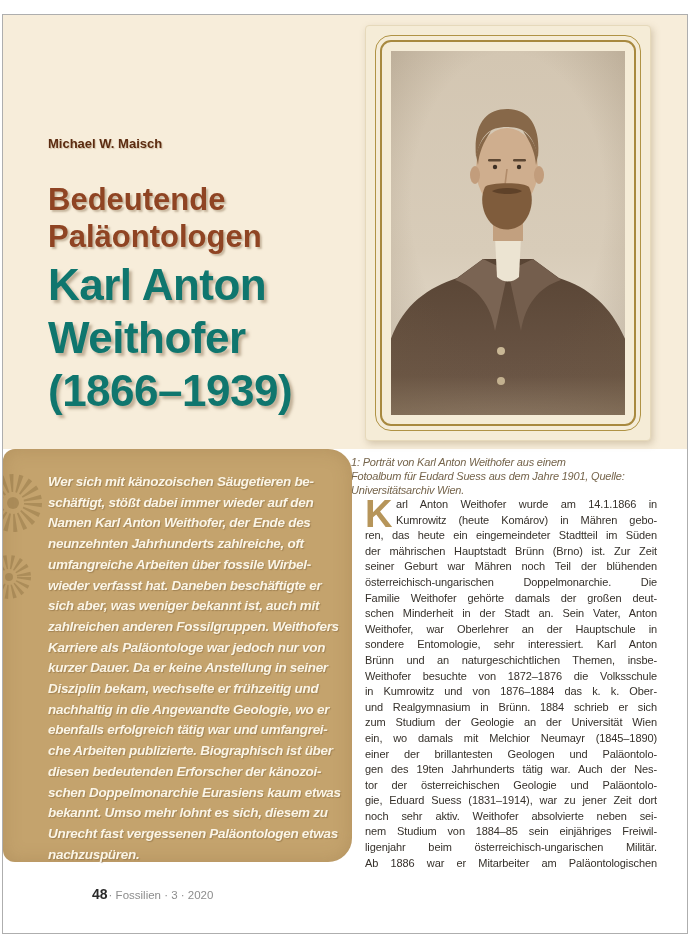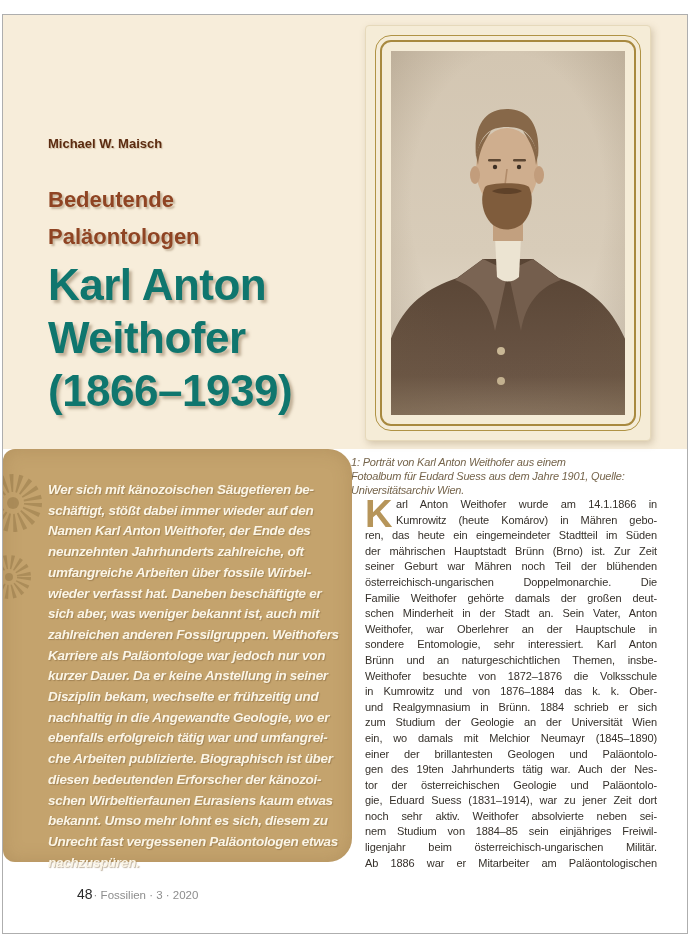--- a/index.html
+++ b/index.html
@@ -16,21 +16,21 @@
     position:absolute;left:0;top:0;right:0;height:434px;background:#f7edda;
   }
   
   .author{
     position:absolute;left:45px;top:121px;
     font-size:13px;font-weight:bold;color:#5b2b10;
     text-shadow:1px 1px 1px rgba(150,120,80,.35);
   }
   .kicker{position:absolute;left:45px;top:166px;}
   .kicker .kline{
-    font-size:22px;line-height:37px;font-weight:bold;color:#8f4423;
+    font-size:31px;line-height:37px;font-weight:bold;color:#8f4423;
     text-shadow:2px 2px 2px rgba(140,115,85,.45);white-space:nowrap;
   }
   .title{position:absolute;left:45px;top:243px;}
   .title .tline{
     font-size:44px;line-height:53px;font-weight:bold;color:#0f766e;
     text-shadow:3px 3px 3px rgba(140,115,85,.5);white-space:nowrap;
     letter-spacing:-0.5px;
   }
   
   .photo-card{
@@ -68,30 +68,30 @@
     text-align:justify;text-align-last:justify;
   }
   
   .intro-box{
     position:absolute;left:0;top:434px;width:349px;height:413px;
     background:#c4a36d;border-radius:12px 24px 24px 12px;
     box-shadow:inset 0 0 18px rgba(130,100,55,.25);
   }
   .fossil-mark{position:absolute;left:-4px;top:6px;}
   .intro-text{
-    position:relative;padding:31px 12px 0 45px;
+    position:relative;padding:23px 12px 0 45px;
   }
   .intro-text .iline{
     font-size:13.5px;line-height:20.7px;font-style:italic;font-weight:bold;
     color:#fbf5e6;letter-spacing:-0.3px;white-space:nowrap;
     text-shadow:1px 1px 1px rgba(120,92,50,.45);
   }
   
   .footer{position:absolute;left:74px;top:870px;white-space:nowrap;}
-  .footer .pagenum{font-size:14px;font-weight:normal;color:#2b2b2b;}
+  .footer .pagenum{font-size:14px;font-weight:bold;color:#2b2b2b;margin-left:15px;}
   .footer .issue{font-size:11.5px;color:#8d8d8d;margin-left:1px;}
 </style>
 </head>
 <body>
 
 <div class="page">
 
   <div class="cream-band"></div>
 
   <div class="author">Michael W. Maisch</div>
@@ -218,21 +218,21 @@
         <div class="iline">wieder verfasst hat. Daneben beschäftigte er</div>
         <div class="iline">sich aber, was weniger bekannt ist, auch mit</div>
         <div class="iline">zahlreichen anderen Fossilgruppen. Weithofers</div>
         <div class="iline">Karriere als Paläontologe war jedoch nur von</div>
         <div class="iline">kurzer Dauer. Da er keine Anstellung in seiner</div>
         <div class="iline">Disziplin bekam, wechselte er frühzeitig und</div>
         <div class="iline">nachhaltig in die Angewandte Geologie, wo er</div>
         <div class="iline">ebenfalls erfolgreich tätig war und umfangrei-</div>
         <div class="iline">che Arbeiten publizierte. Biographisch ist über</div>
         <div class="iline">diesen bedeutenden Erforscher der känozoi-</div>
-        <div class="iline">schen Wirbeltierfaunen Eurasiens kaum etwas</div>
+        <div class="iline">schen Doppelmonarchie Eurasiens kaum etwas</div>
         <div class="iline">bekannt. Umso mehr lohnt es sich, diesem zu</div>
         <div class="iline">Unrecht fast vergessenen Paläontologen etwas</div>
         <div class="iline">nachzuspüren.</div>
       </div>
   </div>
 
   <div class="footer">
     <span class="pagenum">48</span><span class="issue">· Fossilien · 3 · 2020</span>
   </div>
 

